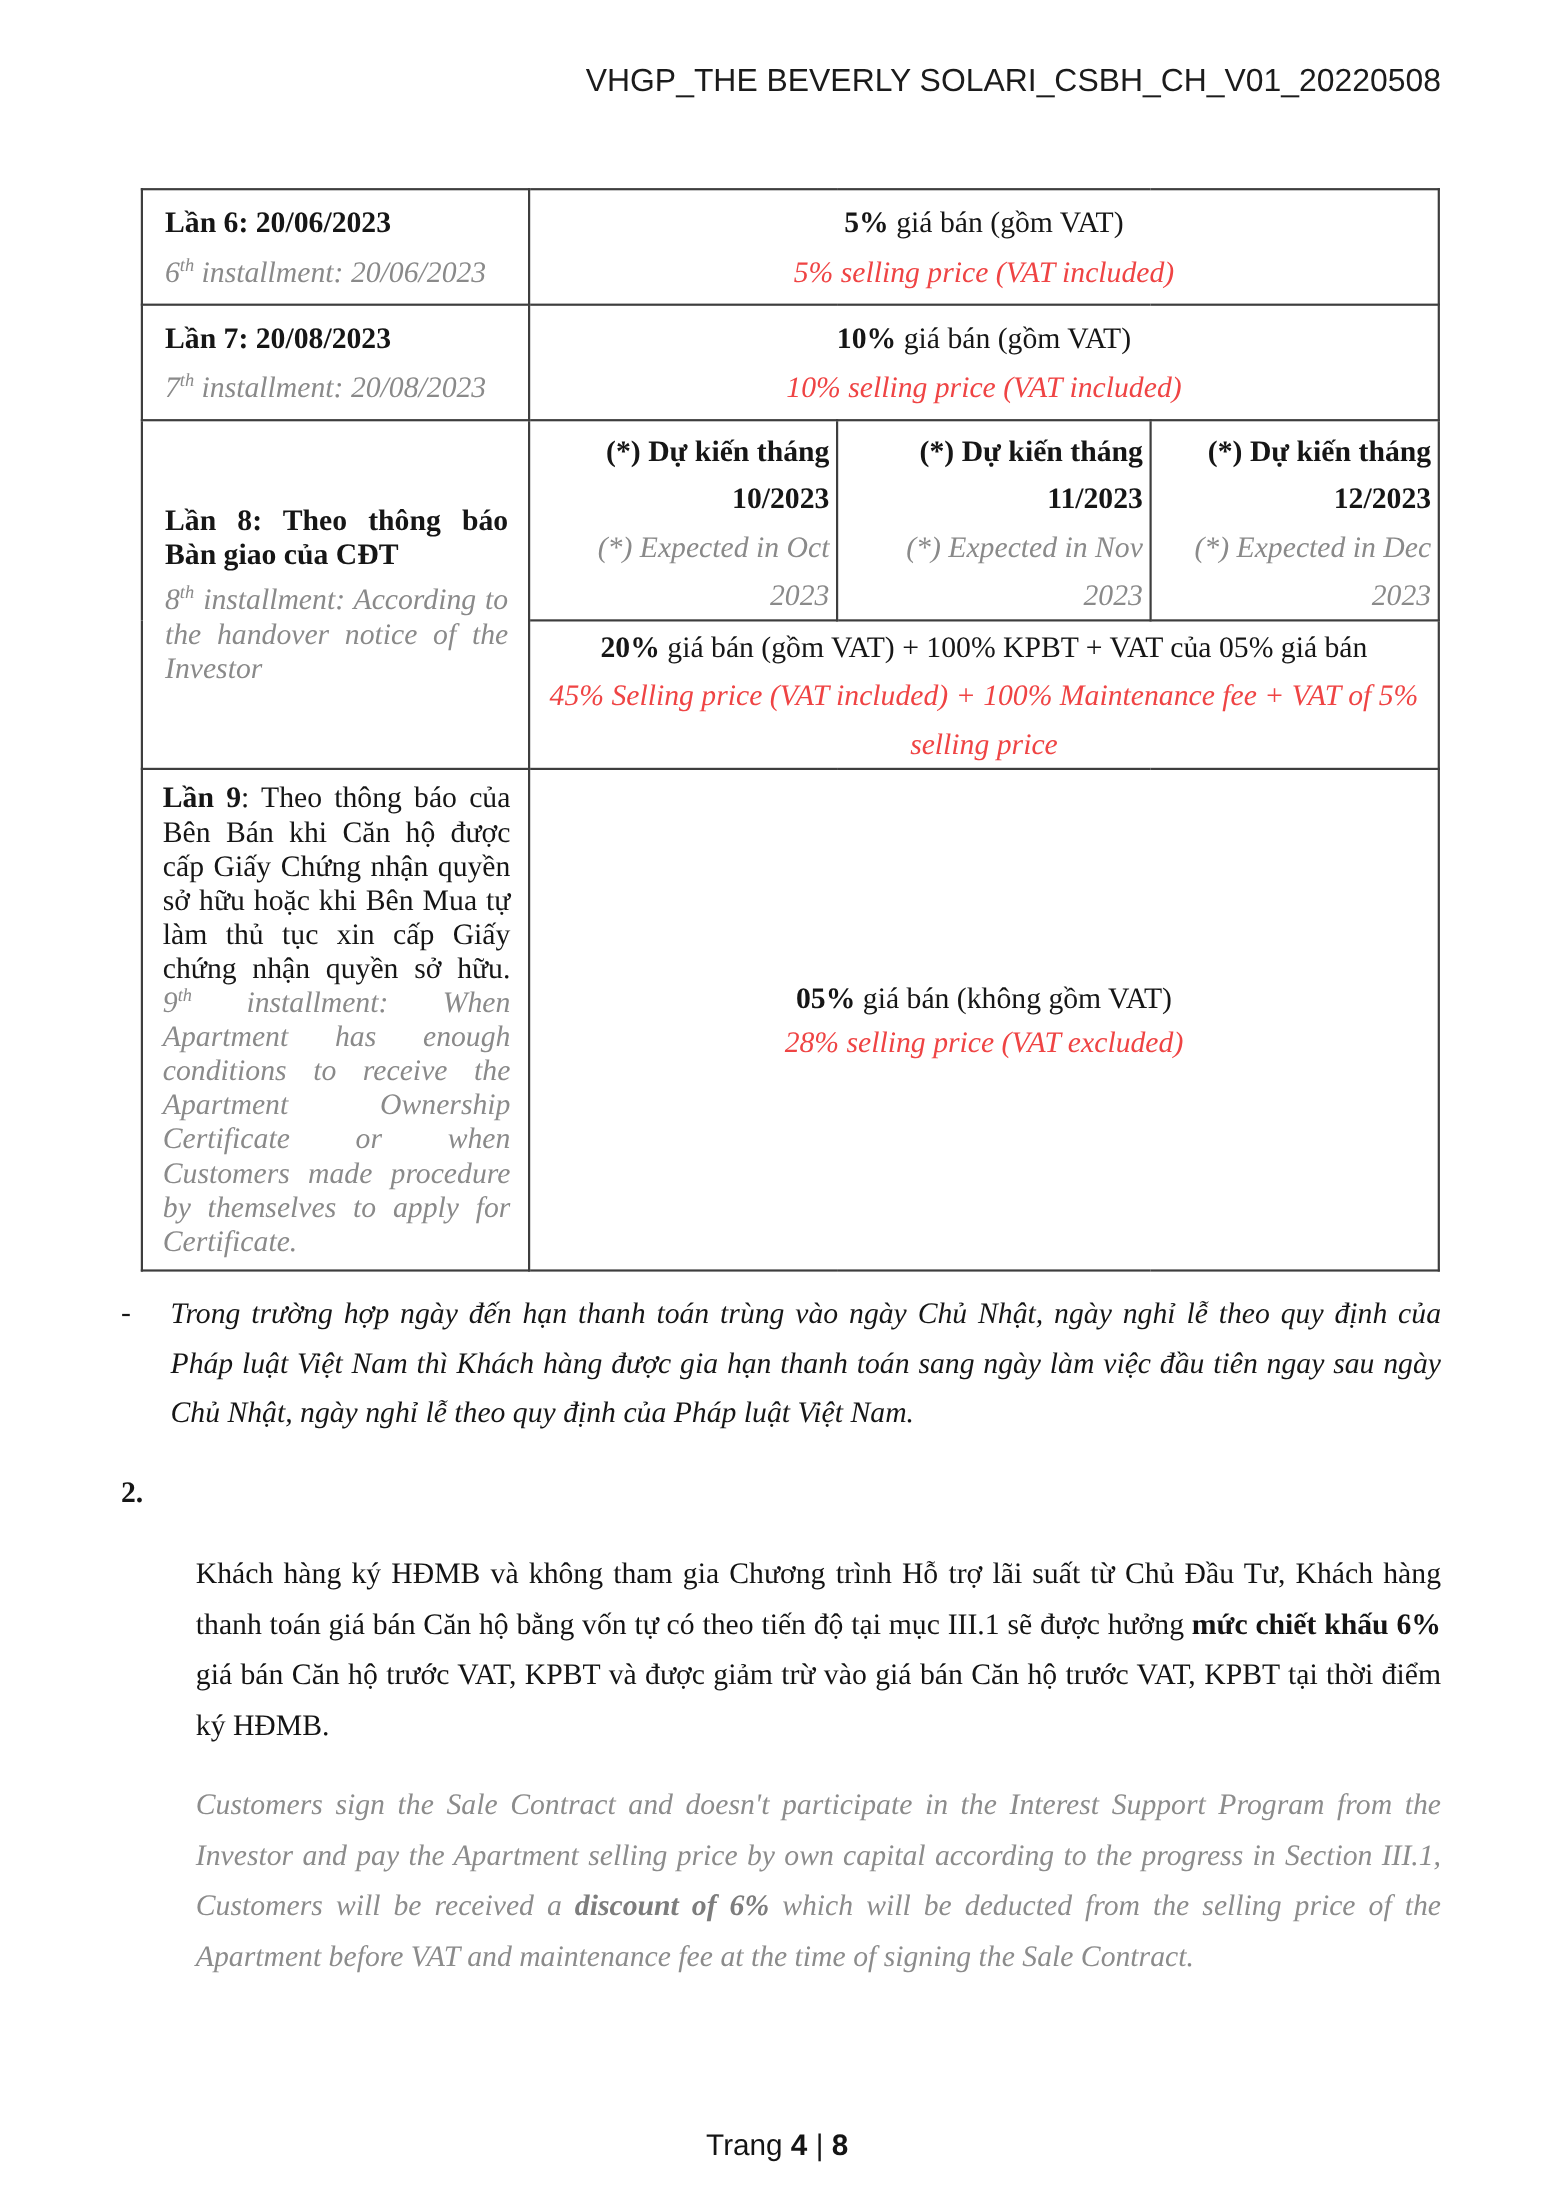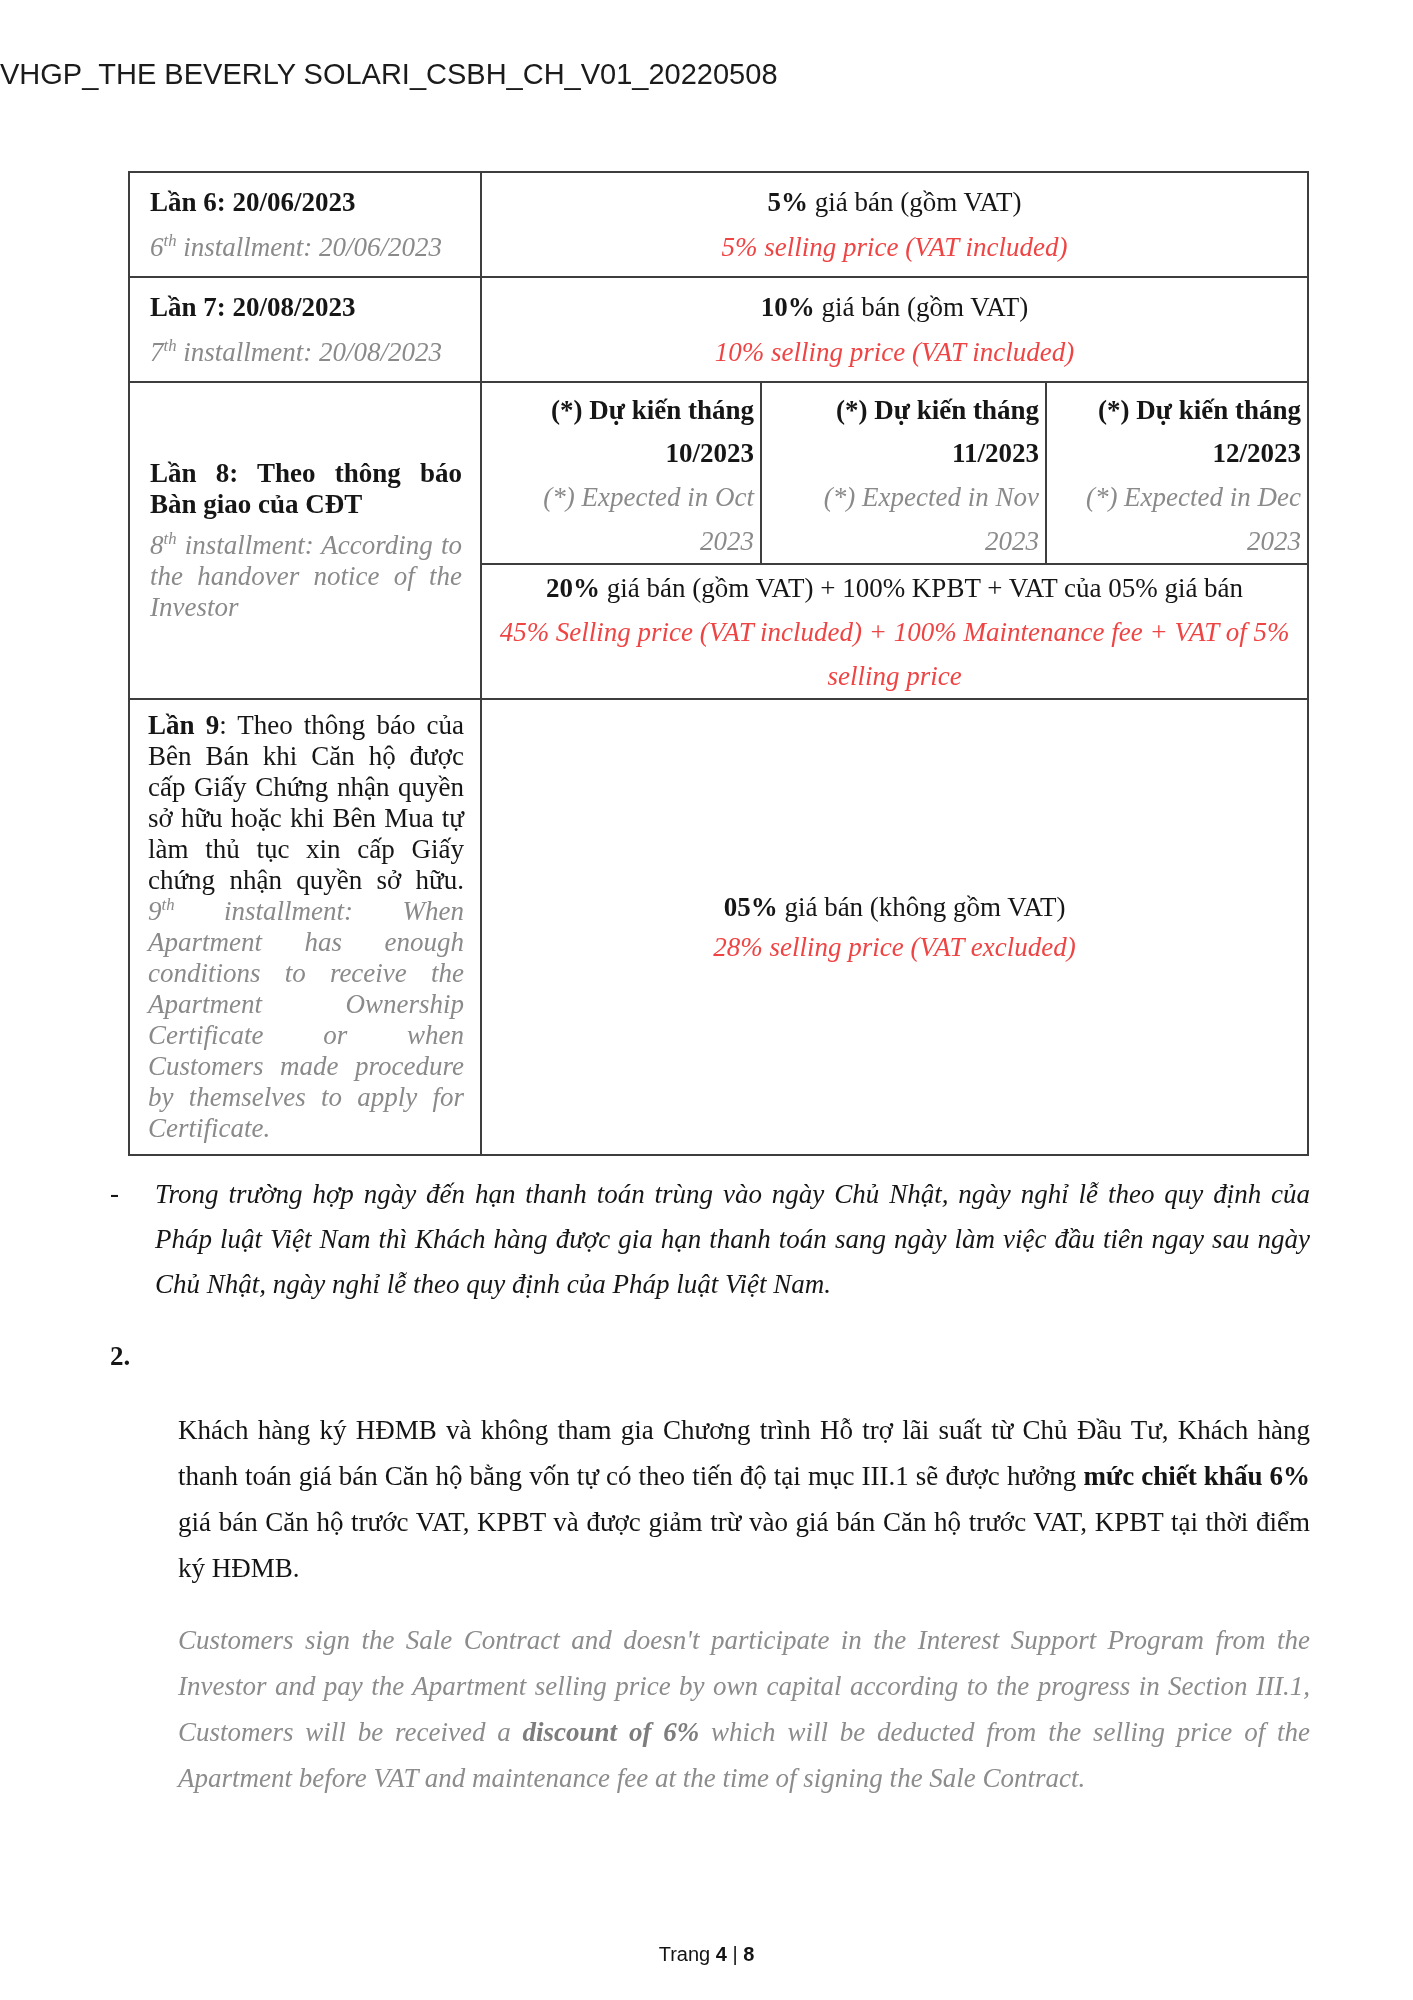--- a/index.html
+++ b/index.html
@@ -1,21 +1,21 @@
 <!DOCTYPE html>
 <html><head>
 <meta charset="utf-8">
 <style>
   * { margin:0; padding:0; box-sizing:border-box; }
   html, body { width:1413px; background:#ffffff; }
   body { font-family:"Liberation Serif", serif; font-size:27px; color:#161616; }
   .page { position:relative; width:1413px; height:2000px; overflow:hidden; background:#fff; }
 
   .doc-header {
-    padding:58px 103px 0 0; 
+    padding:58px 103px 0 0; text-align:right;
     font-family:"Liberation Sans", sans-serif; font-size:29px; color:#1b1b1b;
   }
 
   table.pay { border-collapse:collapse; table-layout:fixed; margin:80px 0 0 128px; width:1179px; }
   table.pay td { border:2px solid #3e3e3e; vertical-align:middle; overflow:hidden; }
 
   .cell-label { padding:12px 18px 12px 20px; }
   .row-title { font-weight:bold; line-height:34px; }
   .row-sub { font-style:italic; color:#8a8a8a; margin-top:11px; line-height:34px; }
   sup { font-size:0.62em; vertical-align:super; line-height:0; }
@@ -53,21 +53,21 @@
   .sec-body { width:1132px; text-align:justify; line-height:50px; }
   .sec-body i { font-style:italic; }
 
   .para-vn { margin:26px 0 0 178px; width:1132px; text-align:justify; line-height:46px; color:#141414; }
   .para-en { margin:26px 0 0 178px; width:1132px; text-align:justify; line-height:46px;
              font-style:italic; color:#8c8c8c; }
   .para-en .b { color:#7d7d7d; }
 
   .page-footer {
     position:absolute; left:0; bottom:34px; width:100%; text-align:center;
-    font-family:"Liberation Sans", sans-serif; font-size:20px; color:#141414;
+    font-family:"Liberation Sans", sans-serif; font-size:27px; color:#141414;
   }
 </style>
 </head>
 <body>
 
 <div class="page">
 
   <div class="doc-header">VHGP_THE BEVERLY SOLARI_CSBH_CH_V01_20220508</div>
 
   <table class="pay">

